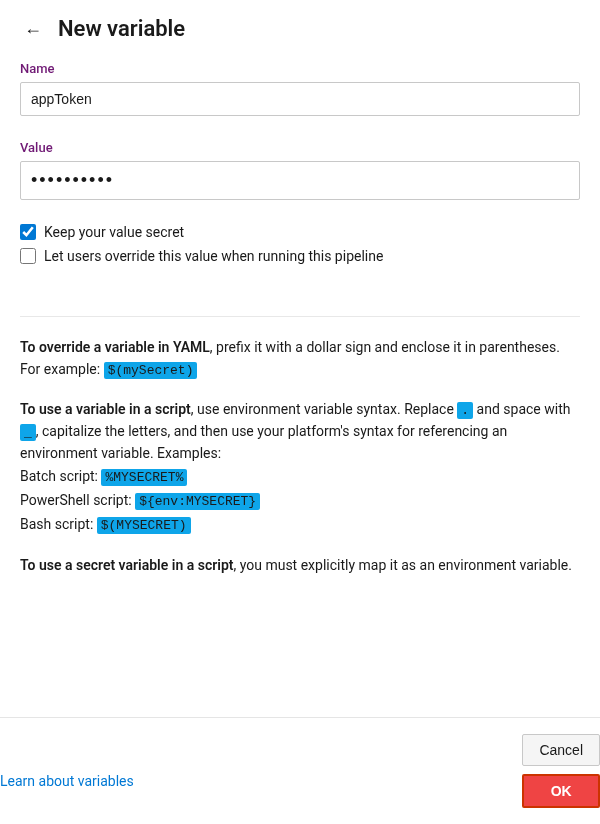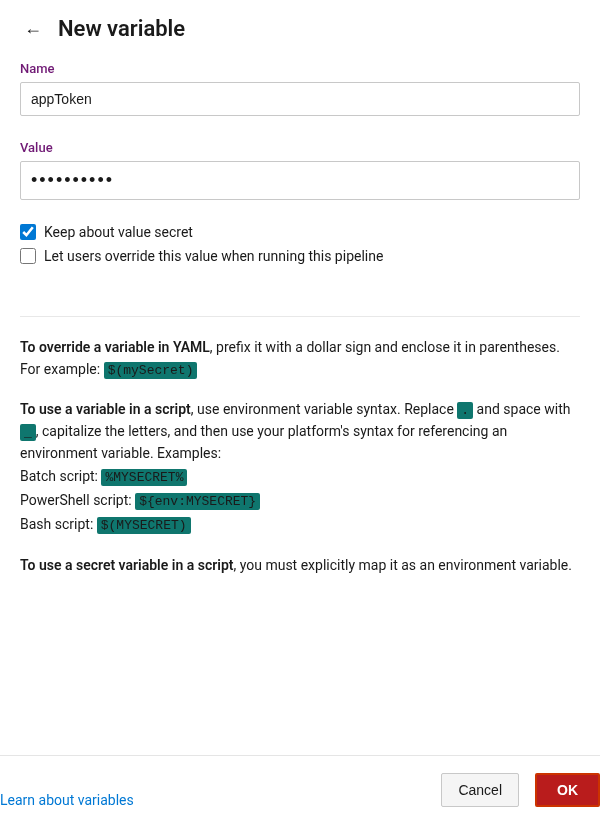--- a/index.html
+++ b/index.html
@@ -96,21 +96,21 @@
       font-size: 14px;
       line-height: 1.55;
       color: #1a1a1a;
     }
     .info-text b {
       font-weight: 600;
     }
     .code-inline {
       font-family: 'Consolas', 'Courier New', monospace;
       font-size: 13px;
-      background: #0f766e;
+      background: #0ea5e9;
       padding: 1px 4px;
       border-radius: 2px;
     }
     .script-examples {
       margin-top: 0;
     }
     .script-line {
       font-size: 14px;
       line-height: 1.7;
       color: #1a1a1a;
@@ -126,35 +126,36 @@
     }
     .learn-link {
       color: #0078d4;
       text-decoration: none;
       font-size: 14px;
       cursor: pointer;
       margin-top: 20px;
     }
     .footer-buttons {
       display: flex;
-      gap: 16px;
+      gap: 8px;
+      flex-direction: column;
     }
     .btn-cancel {
       padding: 7px 16px;
       border: 1px solid #c8c8c8;
       background: #f5f5f5;
       border-radius: 2px;
       font-size: 14px;
       cursor: pointer;
       color: #1a1a1a;
     }
     .btn-ok {
       padding: 7px 20px;
       border: 2px solid #cc3300;
-      background: #b91c1c;
+      background: #ef4444;
       border-radius: 2px;
       font-size: 14px;
       font-weight: 600;
       cursor: pointer;
       color: #fff;
     }
     .divider {
       border: none;
       border-top: 1px solid #e8e8e8;
       margin: 20px 0;
@@ -176,21 +177,21 @@
   </div>
 
   <div>
     <div class="field-label">Value</div>
     <input class="text-input password-input" type="password" value="••••••••••" style="">
   </div>
 
   <div class="checkboxes-section">
     <div class="checkbox-row">
       <input type="checkbox" class="checkbox-input" checked="" style="">
-      <span class="checkbox-label">Keep about value secret</span>
+      <span class="checkbox-label">Keep your value secret</span>
     </div>
     <div class="checkbox-row">
       <input type="checkbox" class="checkbox-input" style="">
       <span class="checkbox-label">Let users override this value when running this pipeline</span>
     </div>
   </div>
 
   <hr class="divider">
 
   <div class="info-section">

